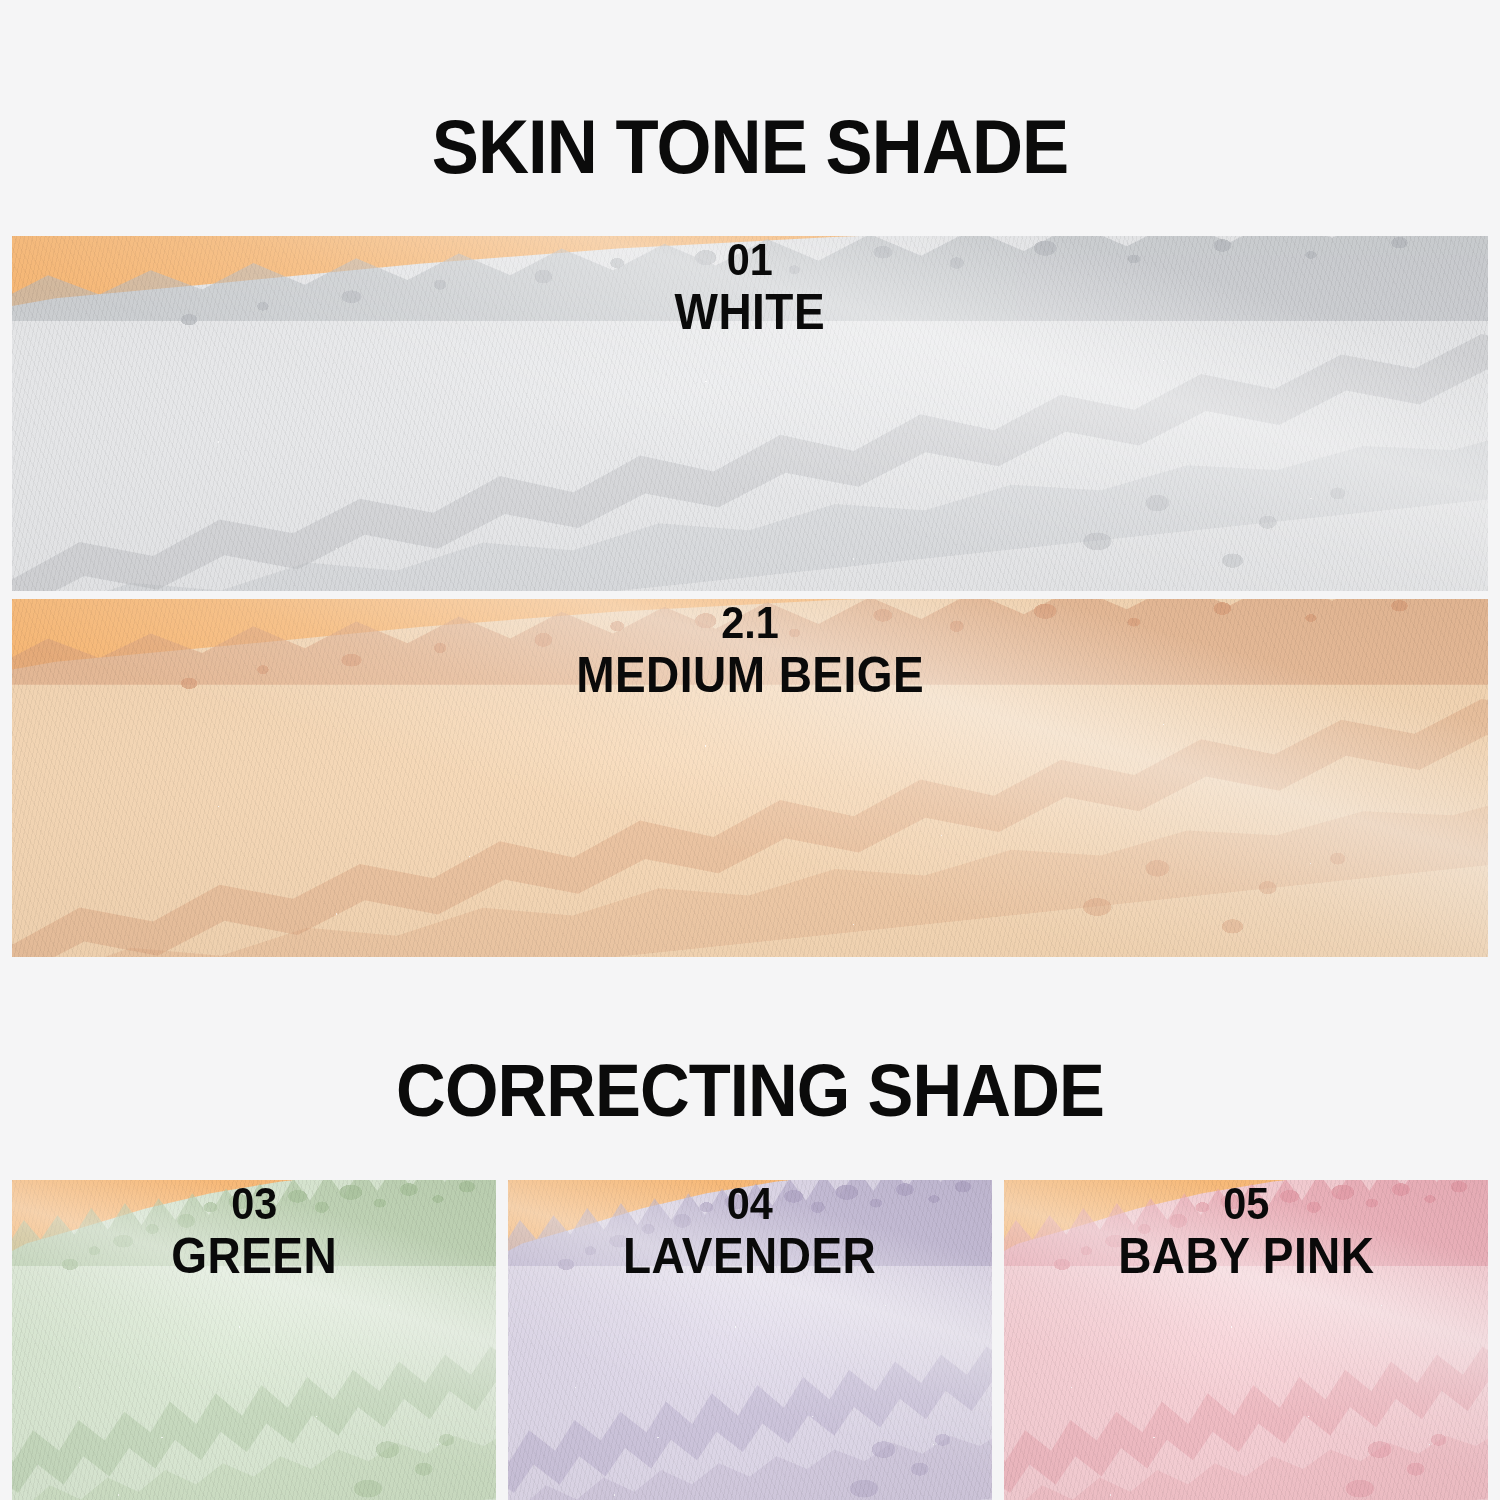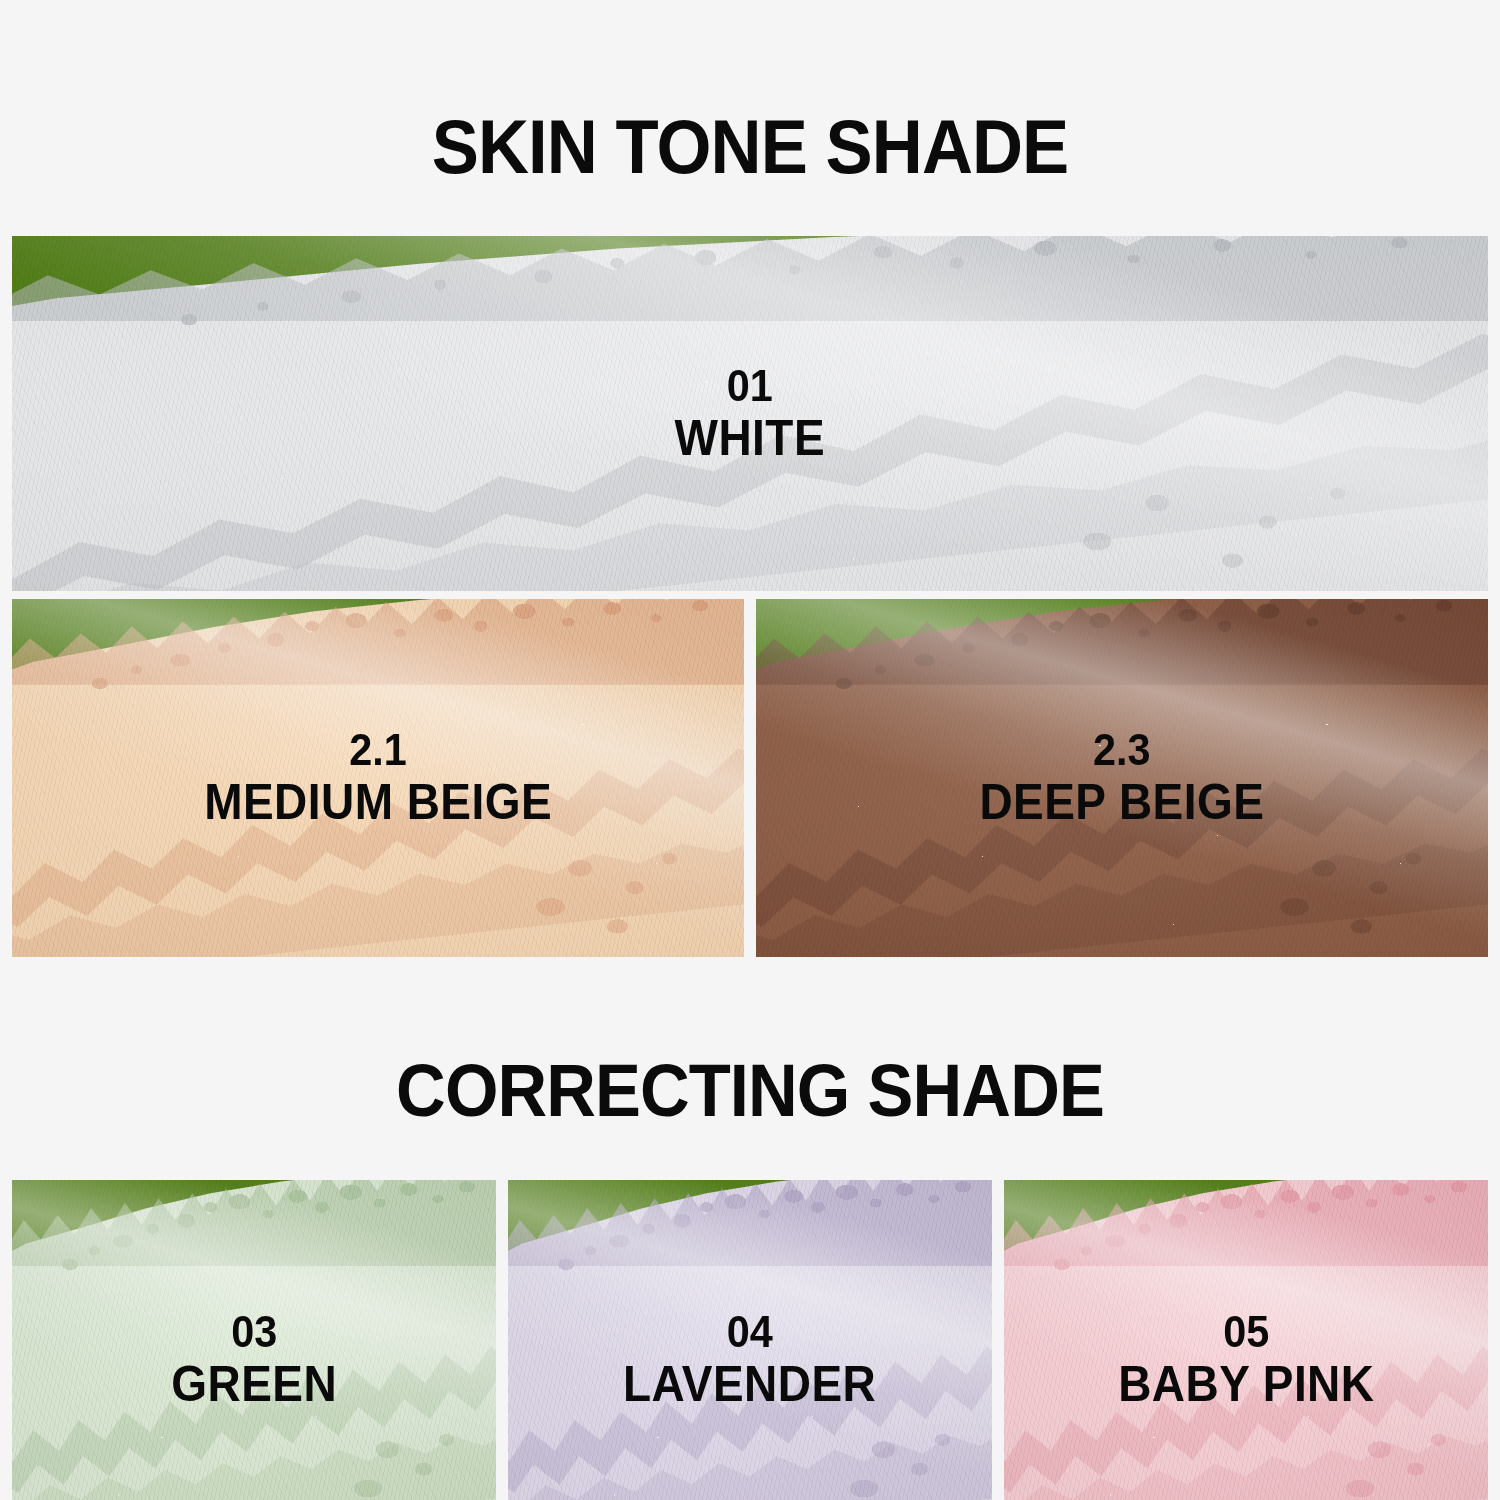--- a/index.html
+++ b/index.html
@@ -33,23 +33,22 @@
   .row { display: flex; gap: 12px; padding: 0 12px; }
   #row-skin-1 { margin-top: 43px; }
   #row-skin-2 { margin-top: 8px; }
   #row-correcting { margin-top: 52px; }
 
   .tile {
     position: relative;
     overflow: hidden;
     height: 355px;
     flex: 1 1 0;
-    background: #4d7c0f;
+    background: #fdba74;
     display: flex;
-    align-items: center;
     justify-content: center;
   }
   #row-skin-1 .tile { height: 355px; }
   #row-skin-2 .tile { height: 358px; }
   #row-correcting .tile { height: 358px; }
 
   
   .swatch { position: absolute; inset: 0; }
 
   
@@ -246,38 +245,20 @@
         <div class="sheen"></div>
         <div class="vignette"></div>
       </div>
       <div class="label" style="color: rgb(10, 10, 10);">
         <span class="code">2.1</span>
         <span class="name">MEDIUM BEIGE</span>
       </div>
     </div>
 
 
-    <div class="tile">
-      <div class="swatch" style="color: rgb(100, 58, 40);">
-        <div class="body" style="background: rgb(140, 90, 65);"></div>
-        <div class="crumb-top"></div>
-        <div class="chunks"></div>
-        <div class="crumb-mid"></div>
-        <div class="crumb-low"></div>
-        <div class="flakes"></div>
-        <div class="grain"></div>
-        <div class="shimmer"></div>
-        <div class="sheen"></div>
-        <div class="vignette"></div>
-      </div>
-      <div class="label" style="color: rgb(10, 10, 10);">
-        <span class="code">2.3</span>
-        <span class="name">DEEP BEIGE</span>
-      </div>
-    </div>
 
   </div>
 
   <h1 class="section-heading" id="heading-correcting">CORRECTING SHADE</h1>
 
   <div class="row" id="row-correcting">
 
     <div class="tile">
       <div class="swatch" style="color: rgb(169, 196, 155);">
         <div class="body" style="background: rgb(217, 232, 210);"></div>

